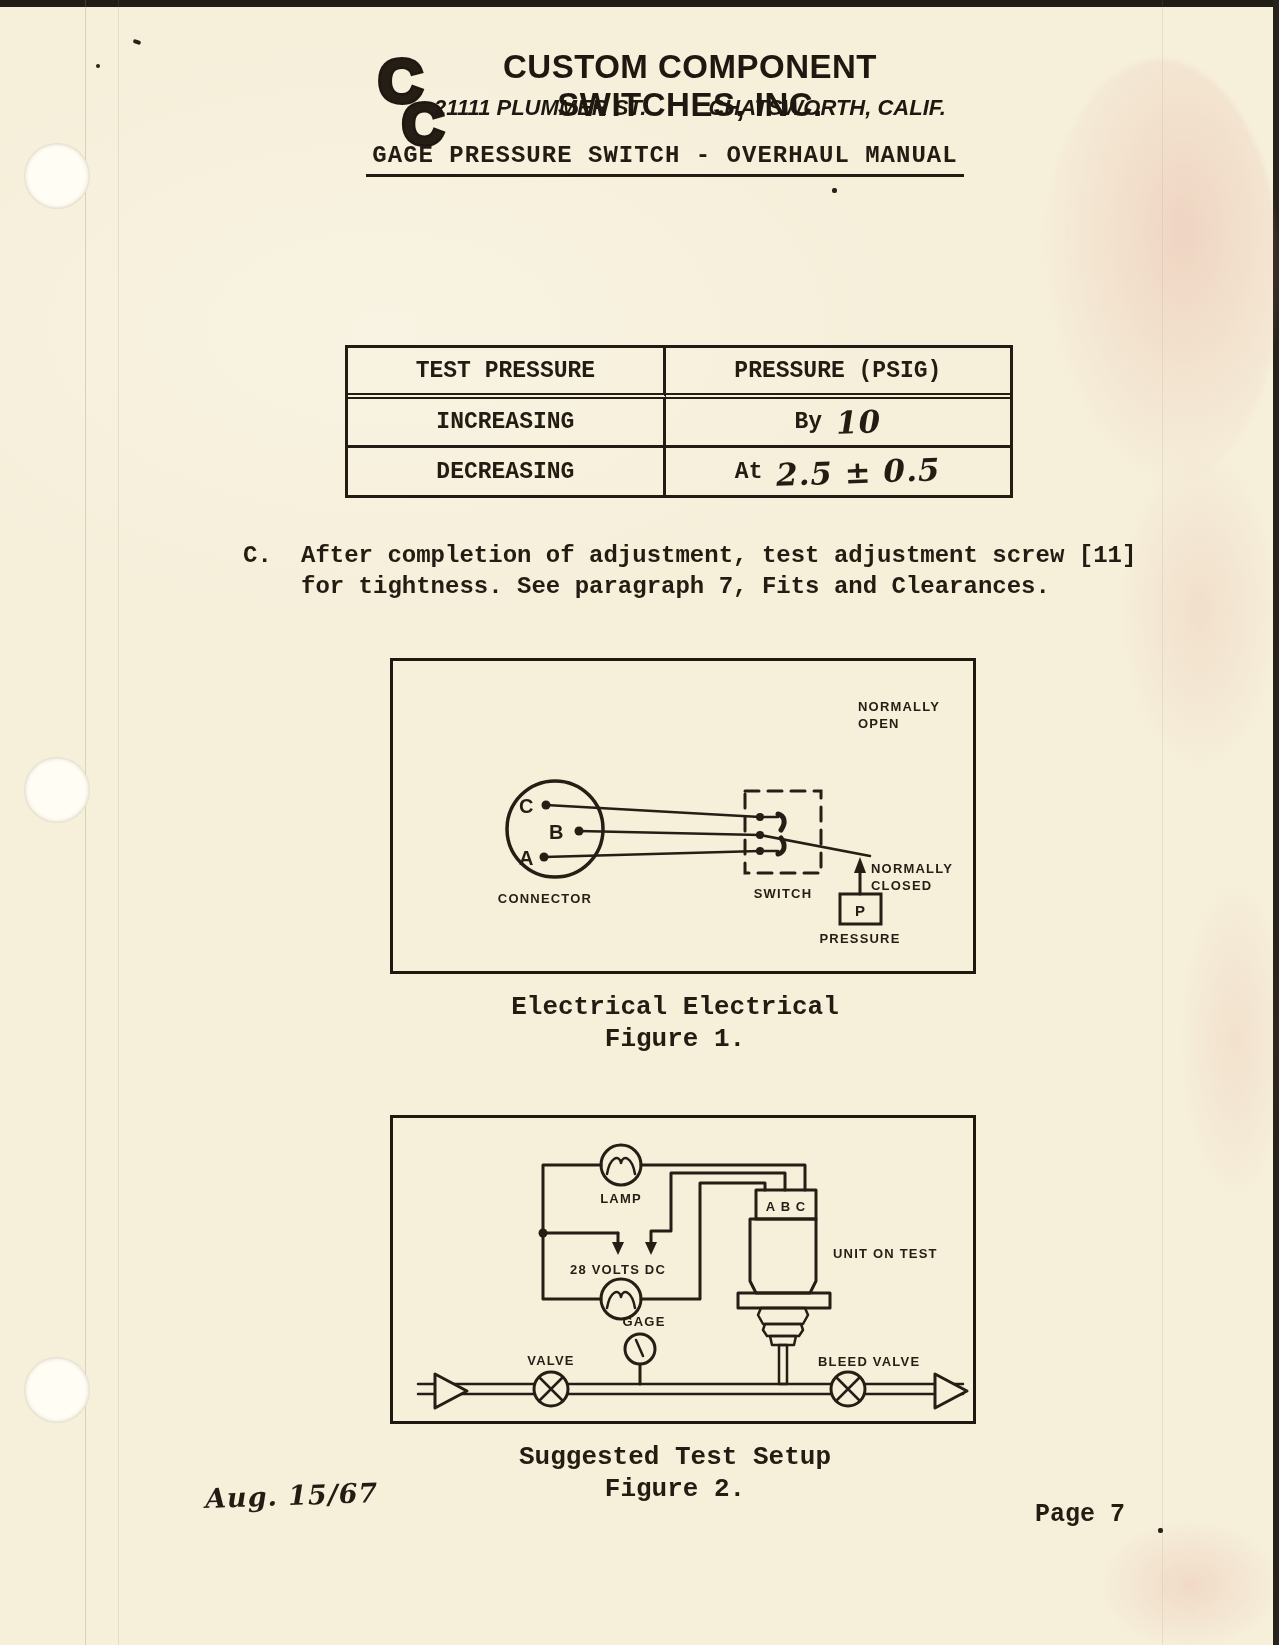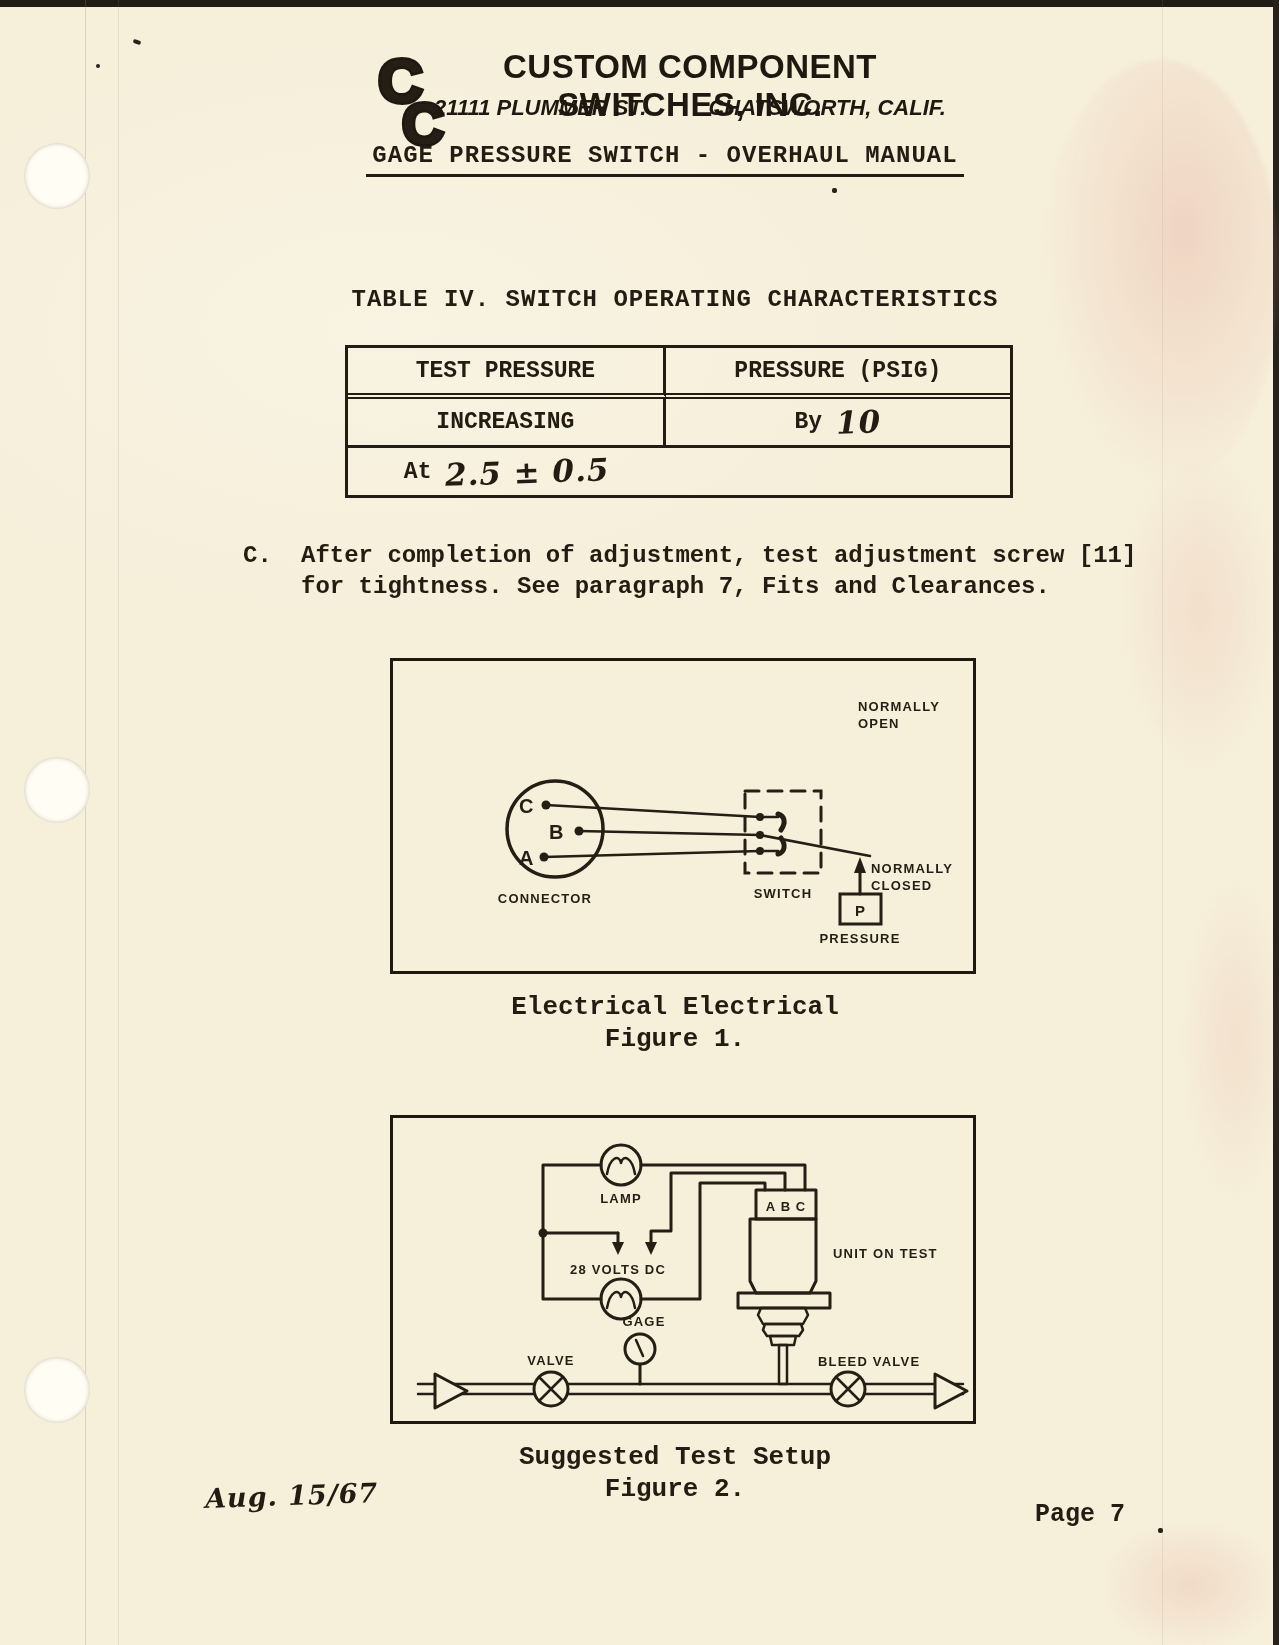--- a/index.html
+++ b/index.html
@@ -86,29 +86,29 @@
   </div>
   <div class="abs company ctr" style="left:420px;top:48px;width:540px;">CUSTOM COMPONENT SWITCHES, INC.</div>
   <div class="abs address" style="left:420px;top:95px;width:540px;">
     <span>21111 PLUMMER ST.</span>
     <span>CHATSWORTH, CALIF.</span>
   </div>
   <div class="abs ctr" style="left:300px;top:142px;width:730px;">
     <span class="doctitle mono">GAGE PRESSURE SWITCH - OVERHAUL MANUAL</span>
   </div>
 
-  <div class="abs ctr mono" style="left:340px;top:286px;width:670px;font-size:24px;letter-spacing:1px;">TABLE IV.  SWITCH OPERATING CHARACTERISTICS</div>
   <div class="abs tbl mono" style="left:345px;top:345px;width:662px;">
     <div class="cell hdr colL">TEST PRESSURE</div>
     <div class="cell hdr">PRESSURE (PSIG)</div>
     <div class="cell r1 colL">INCREASING</div>
     <div class="cell r1">
       <span>By</span>
       <span class="hand">10</span>
     </div>
+    <div class="cell r2 colL">DECREASING</div>
     <div class="cell r2">
       <span>At</span>
       <span class="hand">2.5 ± 0.5</span>
     </div>
   </div>
 
   <div class="abs para mono" style="left:243px;top:540px;width:940px;">
     <div class="mk">C.</div>
     <div>
       <div>After completion of adjustment, test adjustment screw [11]</div>

